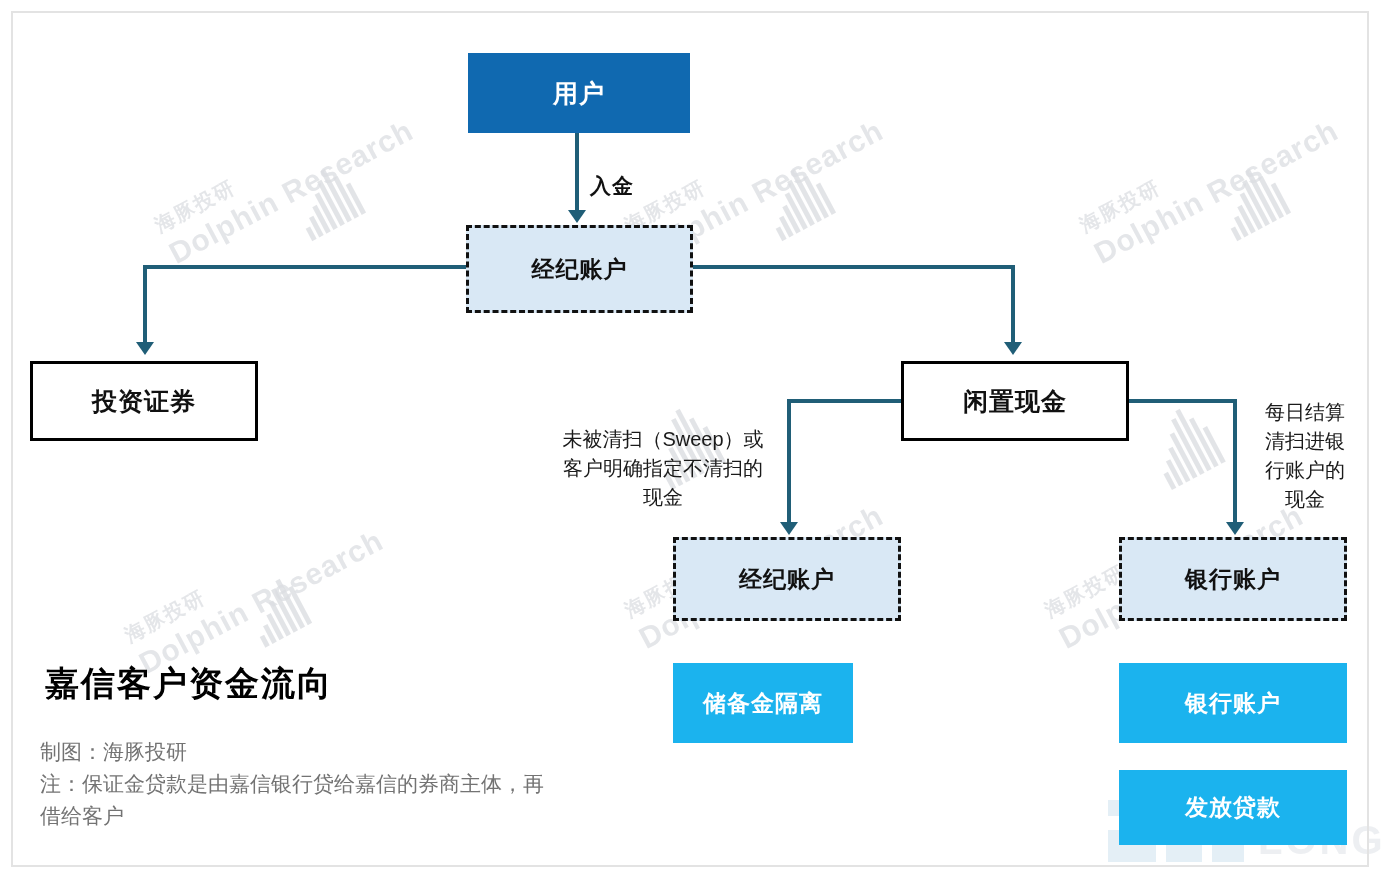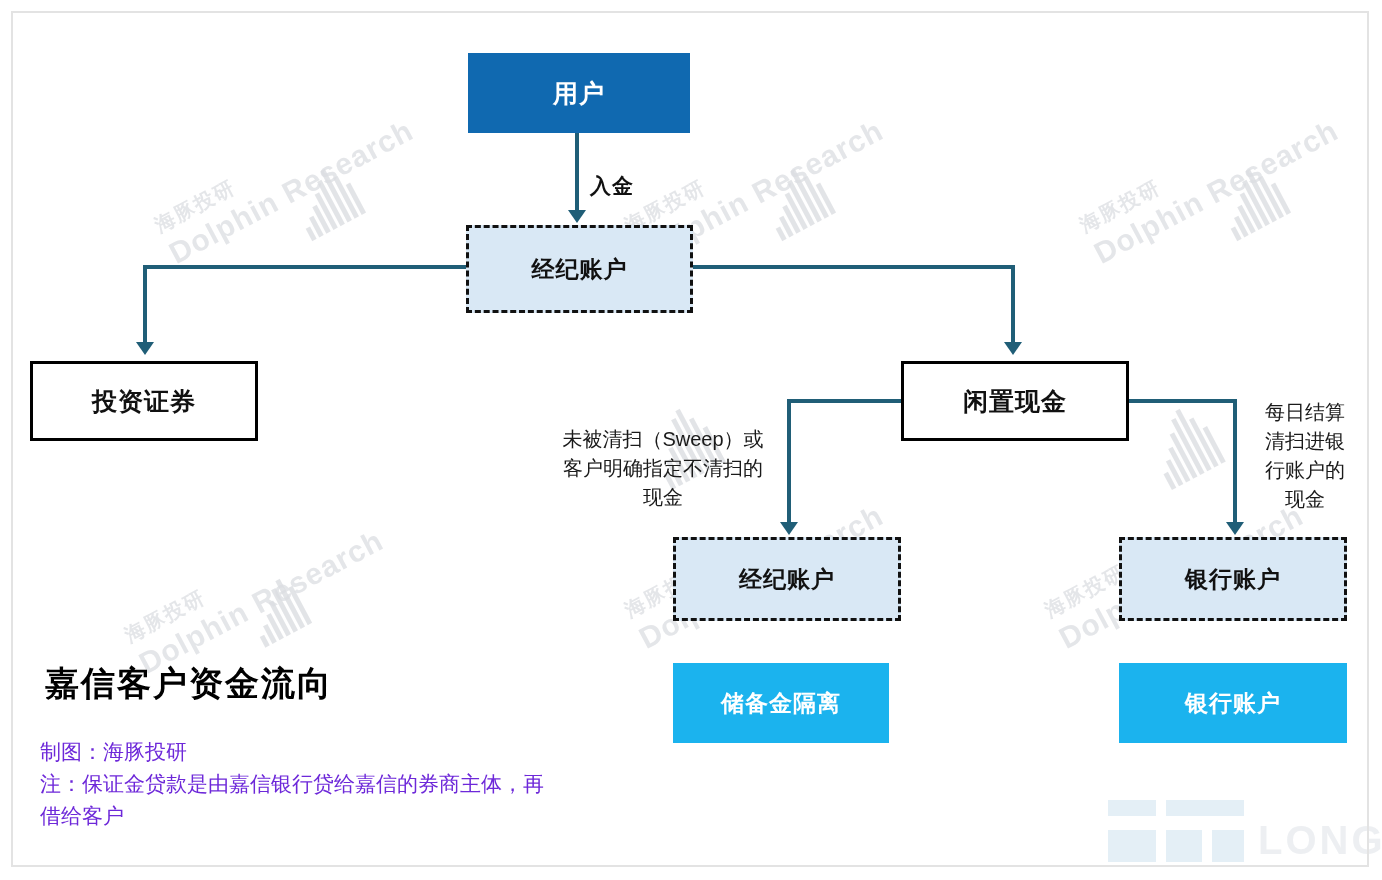--- a/index.html
+++ b/index.html
@@ -157,21 +157,21 @@
     position: absolute;
     font-size: 34px;
     font-weight: bold;
     color: #000000;
     letter-spacing: 2px;
   }
   .credits {
     position: absolute;
     font-size: 21px;
     line-height: 32px;
-    color: #6d28d9;
+    color: #737373;
     white-space: pre-line;
   }
 </style>
 </head>
 <body>
 
 <div id="canvas">
 
   <div class="wm-layer">
     <div class="wm" style="left:150px; top:215px;">
@@ -256,24 +256,25 @@
   <div class="node node-dashed" style="left:466px; top:225px; width:227px; height:88px;">经纪账户</div>
 
   <div class="node node-solid" style="left:901px; top:361px; width:228px; height:80px;">闲置现金</div>
 
   <div class="node node-solid" style="left:30px; top:361px; width:228px; height:80px;">投资证券</div>
 
   <div class="node node-dashed" style="left:673px; top:537px; width:228px; height:84px;">经纪账户</div>
 
   <div class="node node-dashed" style="left:1119px; top:537px; width:228px; height:84px;">银行账户</div>
 
-  <div class="node node-cyan" style="left:673px; top:663px; width:216px; height:80px;">储备金隔离</div>
+  <div class="node node-cyan" style="left:673px; top:663px; width:180px; height:80px;">储备金隔离</div>
 
   <div class="node node-cyan" style="left:1119px; top:663px; width:228px; height:80px;">银行账户</div>
 
+  <div class="node node-cyan" style="left:1119px; top:770px; width:228px; height:75px;">发放贷款</div>
 
   <div class="edge-label" style="left:590px; top:172px;">入金</div>
 
   <div class="note-text" style="left:533px; top:425px; width:260px;">未被清扫（Sweep）或
 客户明确指定不清扫的
 现金</div>
 
   <div class="note-text" style="left:1250px; top:398px; width:110px;">每日结算
 清扫进银
 行账户的

